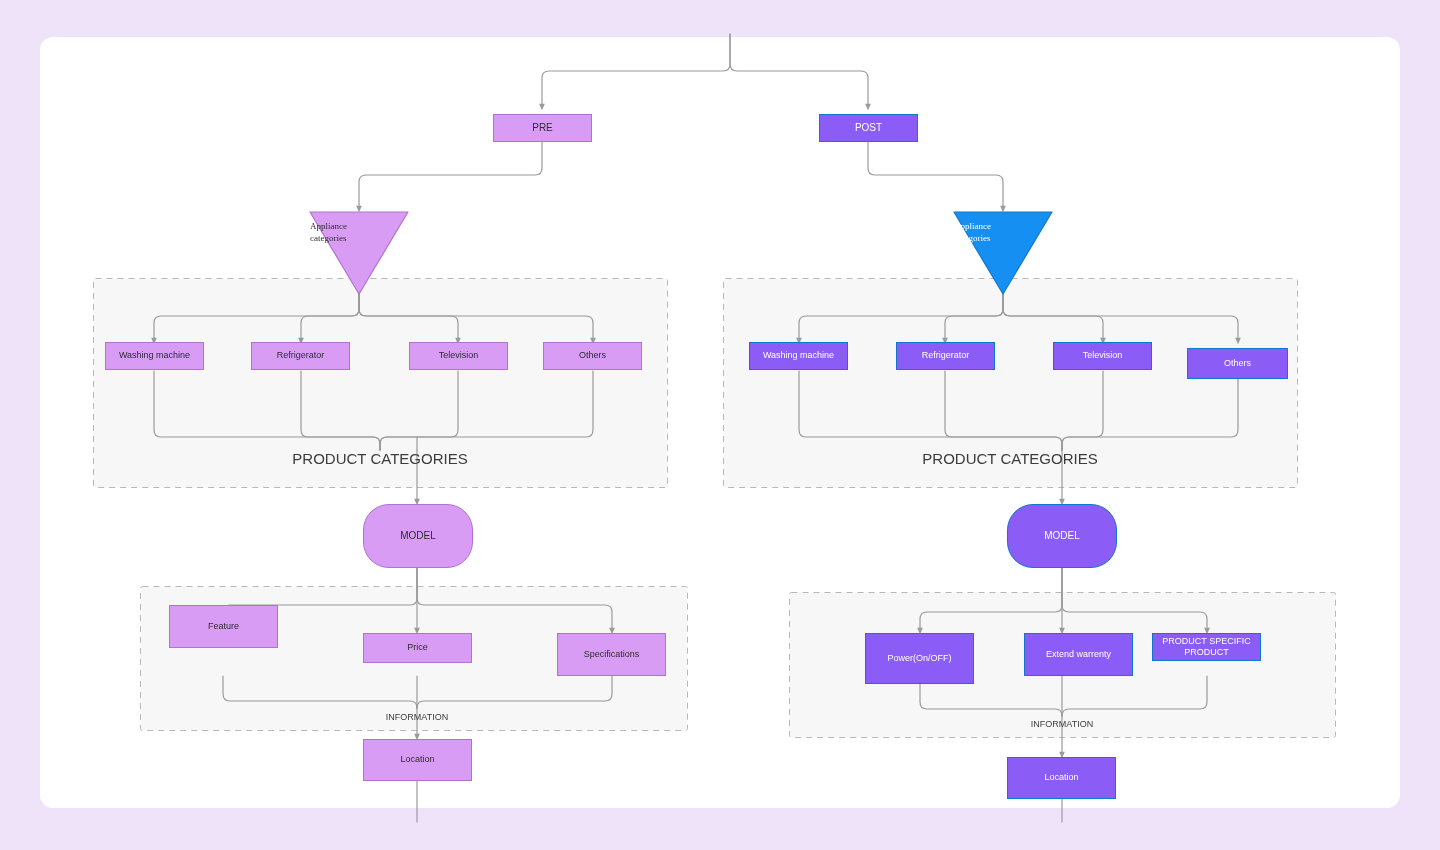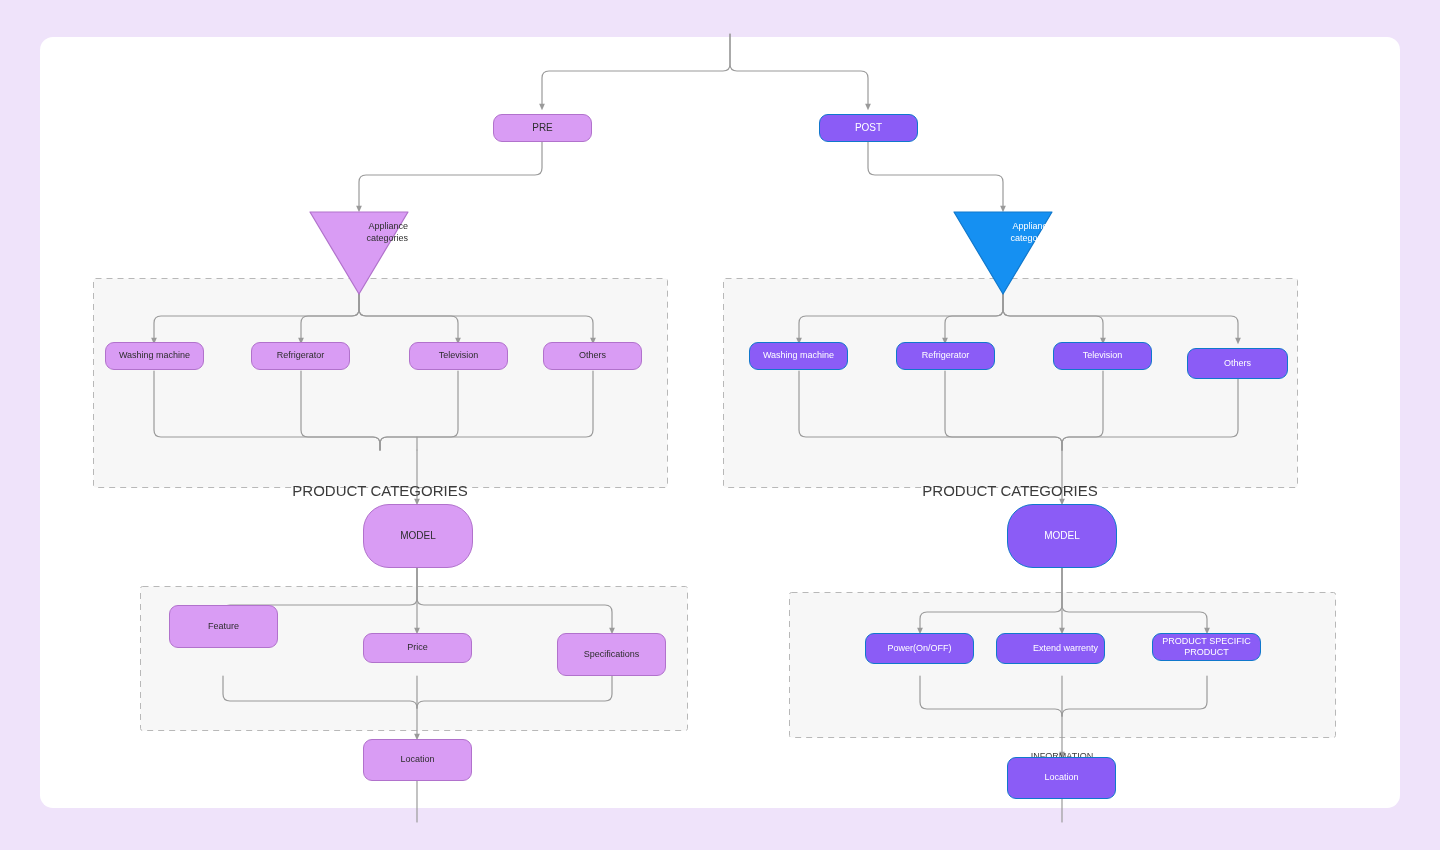--- a/index.html
+++ b/index.html
@@ -28,53 +28,53 @@
   }
   svg.layer { position: absolute; left: 0; top: 0; width: 1440px; height: 850px; }
   .node {
     position: absolute;
     box-sizing: border-box;
     display: flex;
     align-items: center;
     justify-content: center;
     text-align: center;
     line-height: 1.25;
-    border-radius: 9px;
+    border-radius: 0;
     user-select: none;
   }
   .node.purple {
     background: #d99cf4;
     border: 1px solid #b172cc;
     color: #2d2d2d;
   }
   .node.blue {
     background: #8b5cf6;
     border: 1px solid #1078cc;
     color: #ffffff;
   }
   .node.pill { border-radius: 26px; align-items: center; }
   .node .lbl { display: block; padding: 0 6px; }
   .tri-wrap { position: absolute; }
   .tri-wrap .tri-label {
     position: absolute;
     left: 0; right: 0;
-    text-align: right;
+    text-align: left;
     color: #2d2d2d;
     line-height: 1.25;
     pointer-events: none;
     user-select: none;
+    font-family: Liberation Serif, serif;
   }
   .tri-wrap.blue .tri-label { color: #ffffff; }
   .group-label {
     position: absolute;
     text-align: center;
     color: #3b3b3b;
     user-select: none;
     white-space: nowrap;
-    margin-top: 32px;
   }
   .fs9  { font-size: 9px; }
   .fs10 { font-size: 10px; }
   .fs15 { font-size: 15px; }
 </style>
 </head>
 <body>
 
 <div id="app">
   <div id="canvas"></div>
@@ -221,24 +221,24 @@
       <span class="lbl">Television</span>
     </div>
     <div class="node blue fs9" style="left:1187px; top:348px; width:101px; height:31px;">
       <span class="lbl">Others</span>
     </div>
 
     <div class="node blue pill fs10" style="left:1007px; top:504px; width:110px; height:64px;">
       <span class="lbl">MODEL</span>
     </div>
 
-    <div class="node blue fs9" style="left:865px; top:633px; width:109px; height:31px;">
+    <div class="node blue fs9" style="left:865px; top:633px; width:109px; height:51px;">
       <span class="lbl">Power(On/OFF)</span>
     </div>
-    <div class="node blue fs9" style="left:996px; top:633px; width:109px; height:31px;justify-content:flex-end;">
+    <div class="node blue fs9" style="left:1024px; top:633px; width:109px; height:43px;">
       <span class="lbl">Extend warrenty</span>
     </div>
     <div class="node blue fs9" style="left:1152px; top:633px; width:109px; height:28px;">
       <span class="lbl">
         <span>PRODUCT SPECIFIC</span><br>
         <span>PRODUCT</span>
       </span>
     </div>
 
     <div class="node blue fs9" style="left:1007px; top:757px; width:109px; height:42px;">

